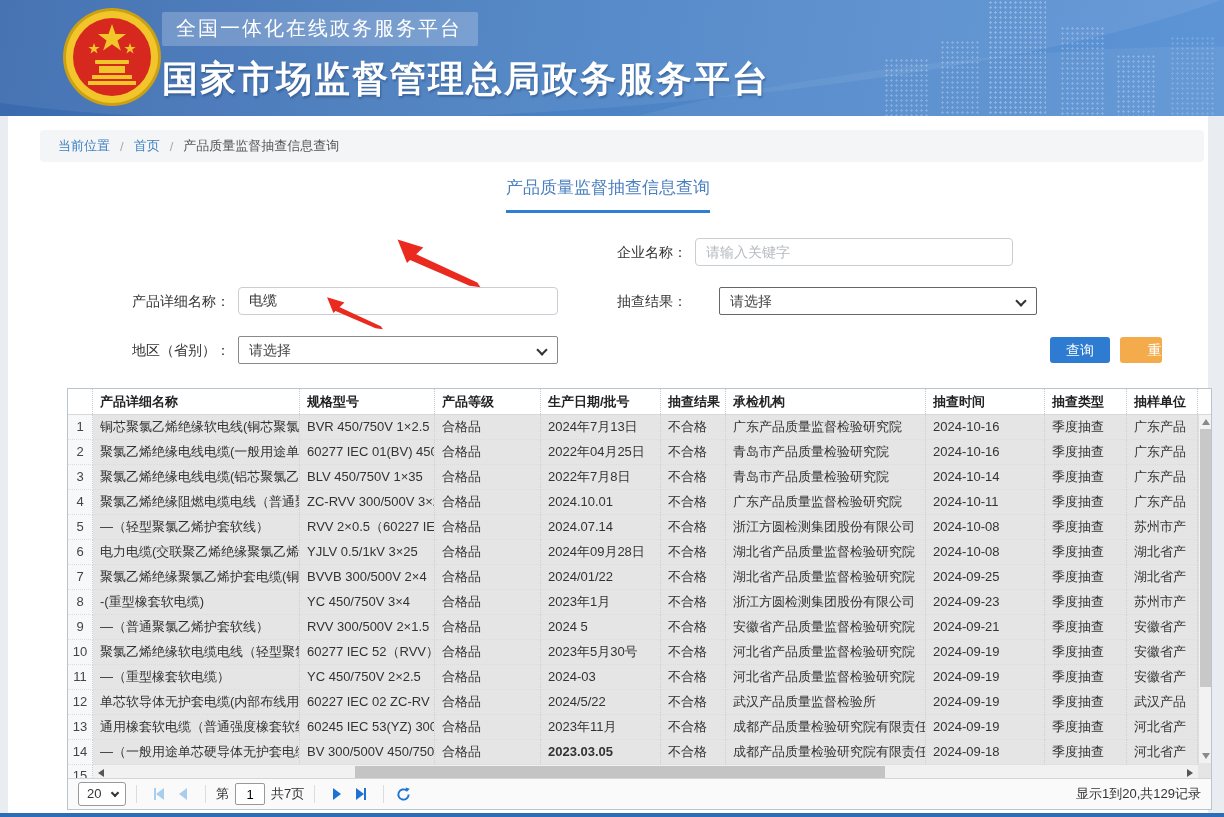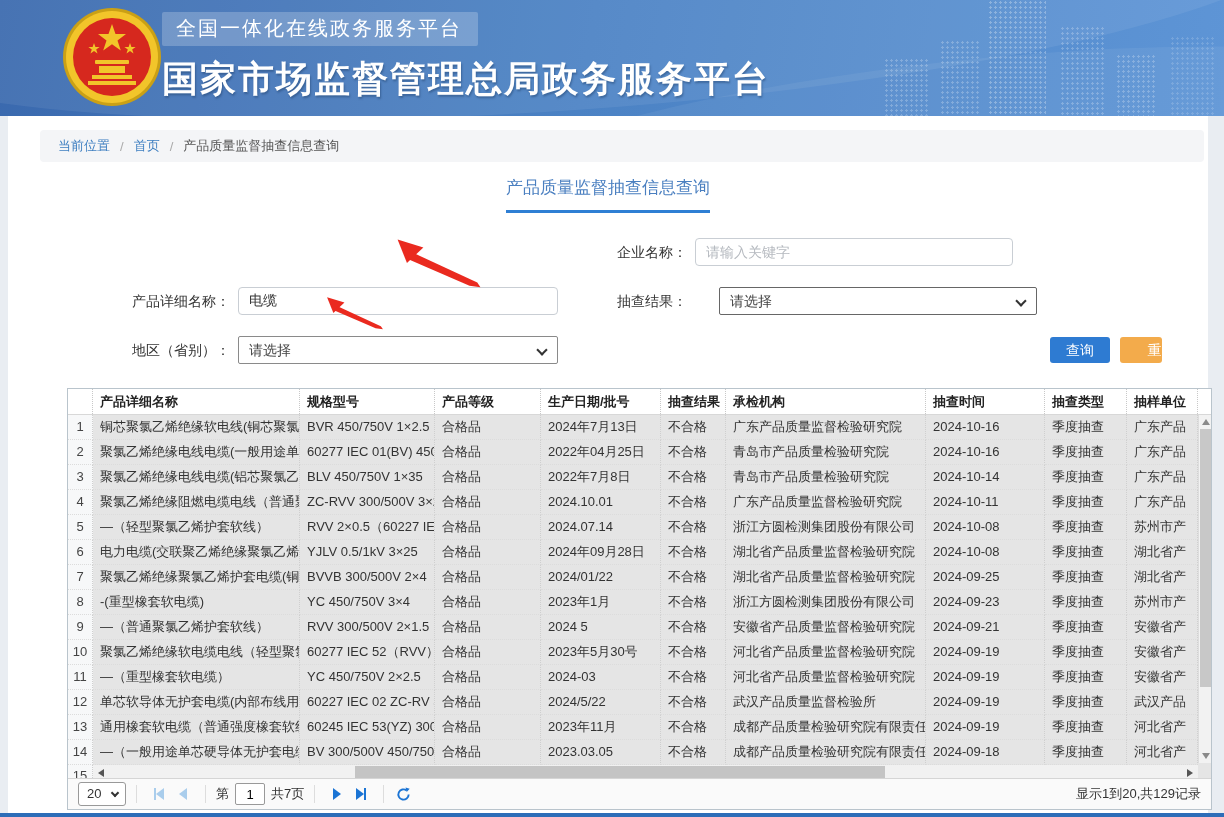--- a/index.html
+++ b/index.html
@@ -361,21 +361,21 @@
           <div class="grid-cell" style="width: 200px;">成都产品质量检验研究院有限责任公司</div>
           <div class="grid-cell" style="width: 119px;">2024-09-19</div>
           <div class="grid-cell" style="width: 82px;">季度抽查</div>
           <div class="grid-cell" style="width: 71px;">河北省产</div>
         </div>
         <div class="grid-row">
           <div class="grid-cell num" style="width: 25px;">14</div>
           <div class="grid-cell" style="width: 207px;">—（一般用途单芯硬导体无护套电缆）</div>
           <div class="grid-cell" style="width: 135px;">BV 300/500V 450/750V</div>
           <div class="grid-cell" style="width: 106px;">合格品</div>
-          <div class="grid-cell" style="width: 120px;">2023.03.05</div>
+          <div class="grid-cell" style="width: 120px; font-weight: bold;">2023.03.05</div>
           <div class="grid-cell" style="width: 65px;">不合格</div>
           <div class="grid-cell" style="width: 200px;">成都产品质量检验研究院有限责任公司</div>
           <div class="grid-cell" style="width: 119px;">2024-09-18</div>
           <div class="grid-cell" style="width: 82px;">季度抽查</div>
           <div class="grid-cell" style="width: 71px;">河北省产</div>
         </div>
       </div>
     <div class="partial-strip">
       <div class="partial-num">15</div>
       <div class="hscroll">

